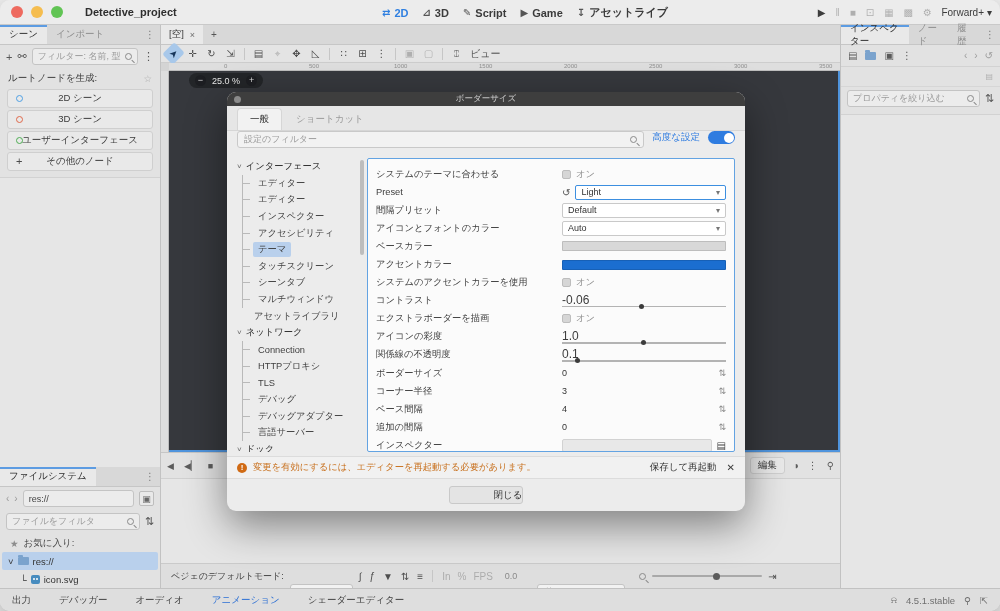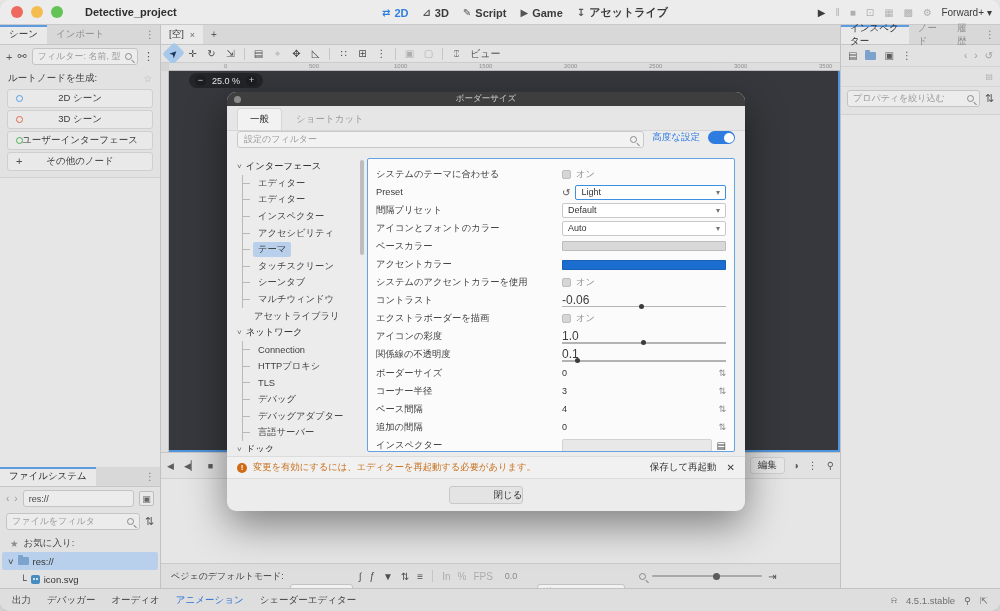--- a/index.html
+++ b/index.html
@@ -412,21 +412,21 @@
       <div class="mini-input">
         <span class="ph">プロパティを絞り込む</span>
         <span class="i-search"></span>
       </div>
       <span class="tool-ic">⇅</span>
     </div>
     <div class="dock-gap"></div>
   </div>
 
   <div class="statusbar">
-    <span id="status-tabs" style="display:flex;gap:16px;align-items:flex-start;">
+    <span id="status-tabs" style="display:flex;gap:28px;align-items:flex-start;">
         <span class="stab">出力</span>
         <span class="stab">デバッガー</span>
         <span class="stab">オーディオ</span>
         <span class="stab active">アニメーション</span>
         <span class="stab">シェーダーエディター</span>
       </span>
     <div class="status-right">
       <span>⍾</span>
       <span>4.5.1.stable</span>
       <span>⚲</span>

